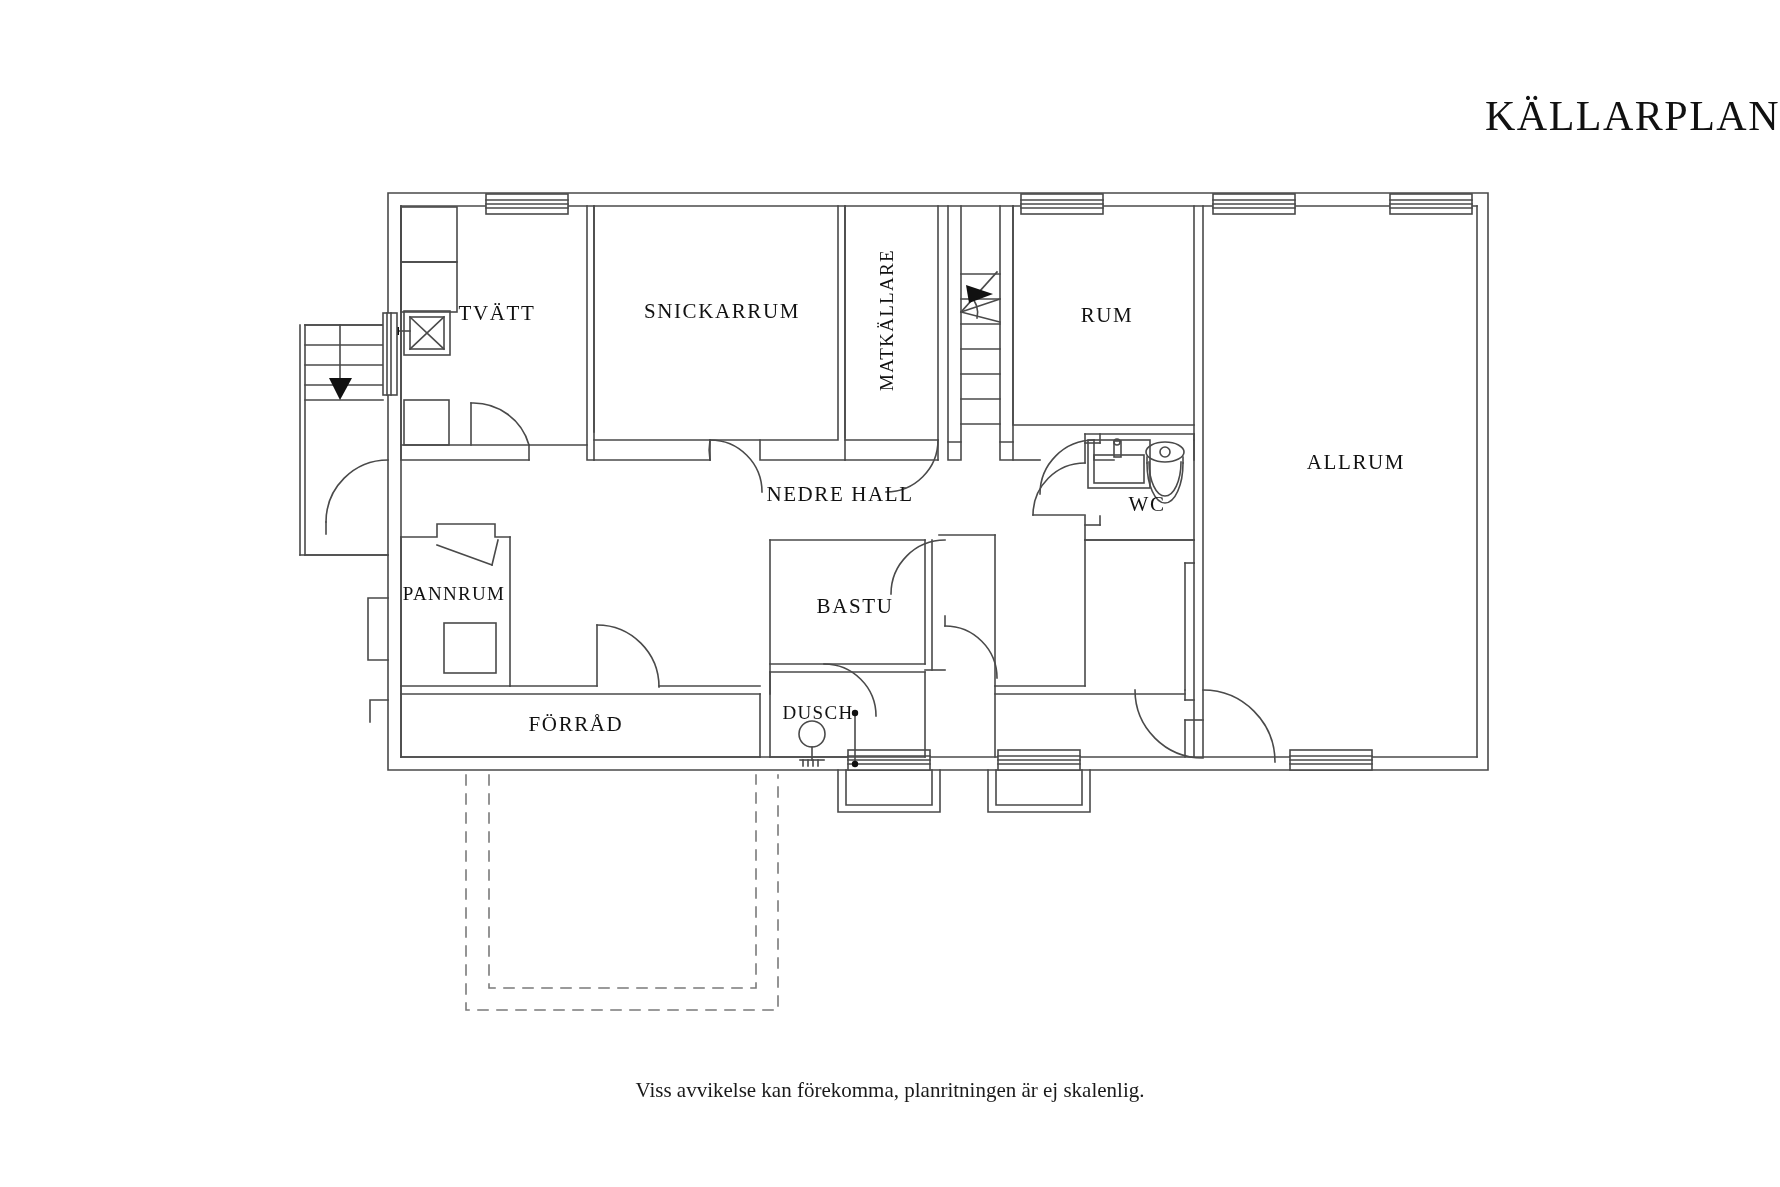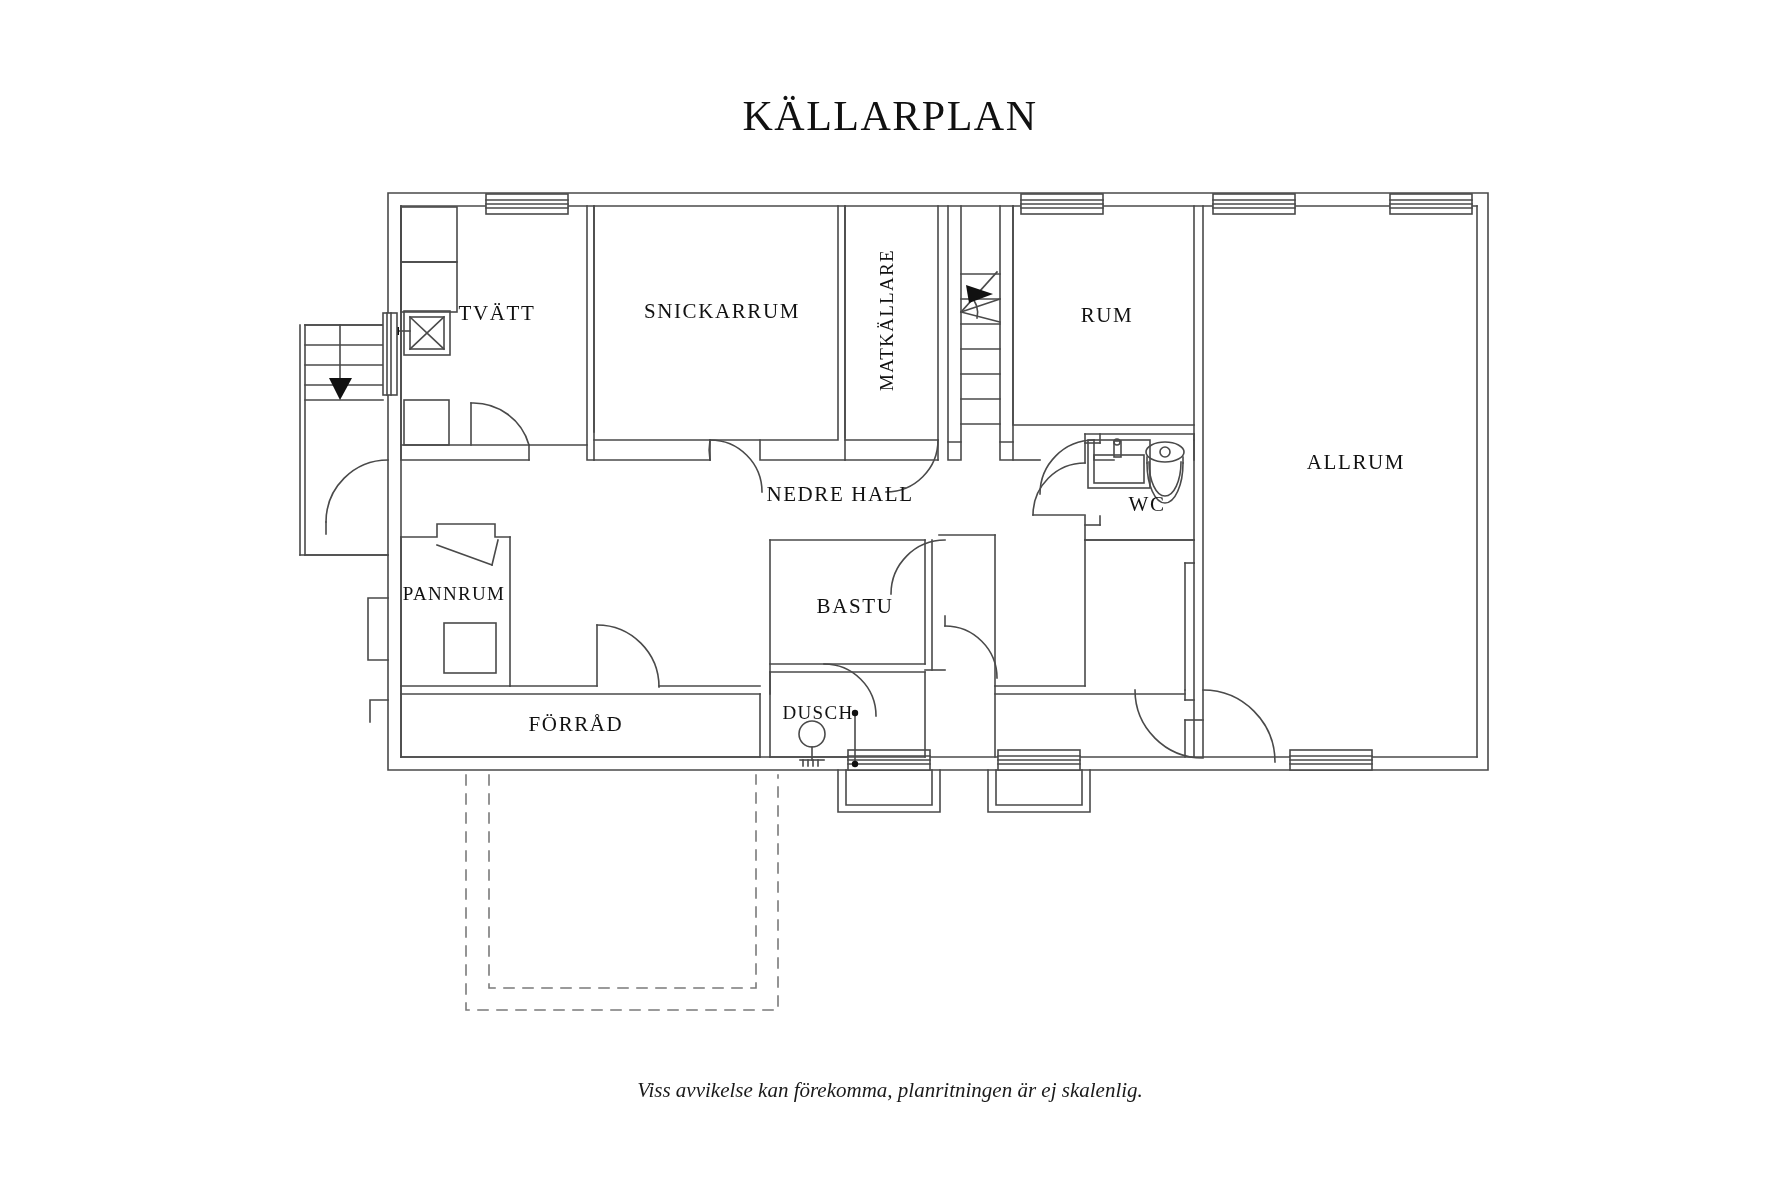--- a/index.html
+++ b/index.html
@@ -17,35 +17,34 @@
   }
   #plan-root {
     position: absolute;
     inset: 0;
   }
   .page-title {
     position: absolute;
     top: 92px;
     left: 0;
     width: 100%;
-    text-align: center;
+    text-align: right;
     font-size: 42px;
     letter-spacing: 1.5px;
     font-weight: 400;
     color: #111111;
     font-family: "Liberation Serif", "DejaVu Serif", serif;
   }
   .page-footnote {
     position: absolute;
     top: 1078px;
     left: 0;
     width: 100%;
     text-align: center;
     font-size: 21px;
-    font-style: italic;
     color: #1a1a1a;
     font-family: "Liberation Serif", "DejaVu Serif", serif;
   }
   #floorplan-svg {
     position: absolute;
     left: 0;
     top: 0;
     width: 1780px;
     height: 1187px;
   }

